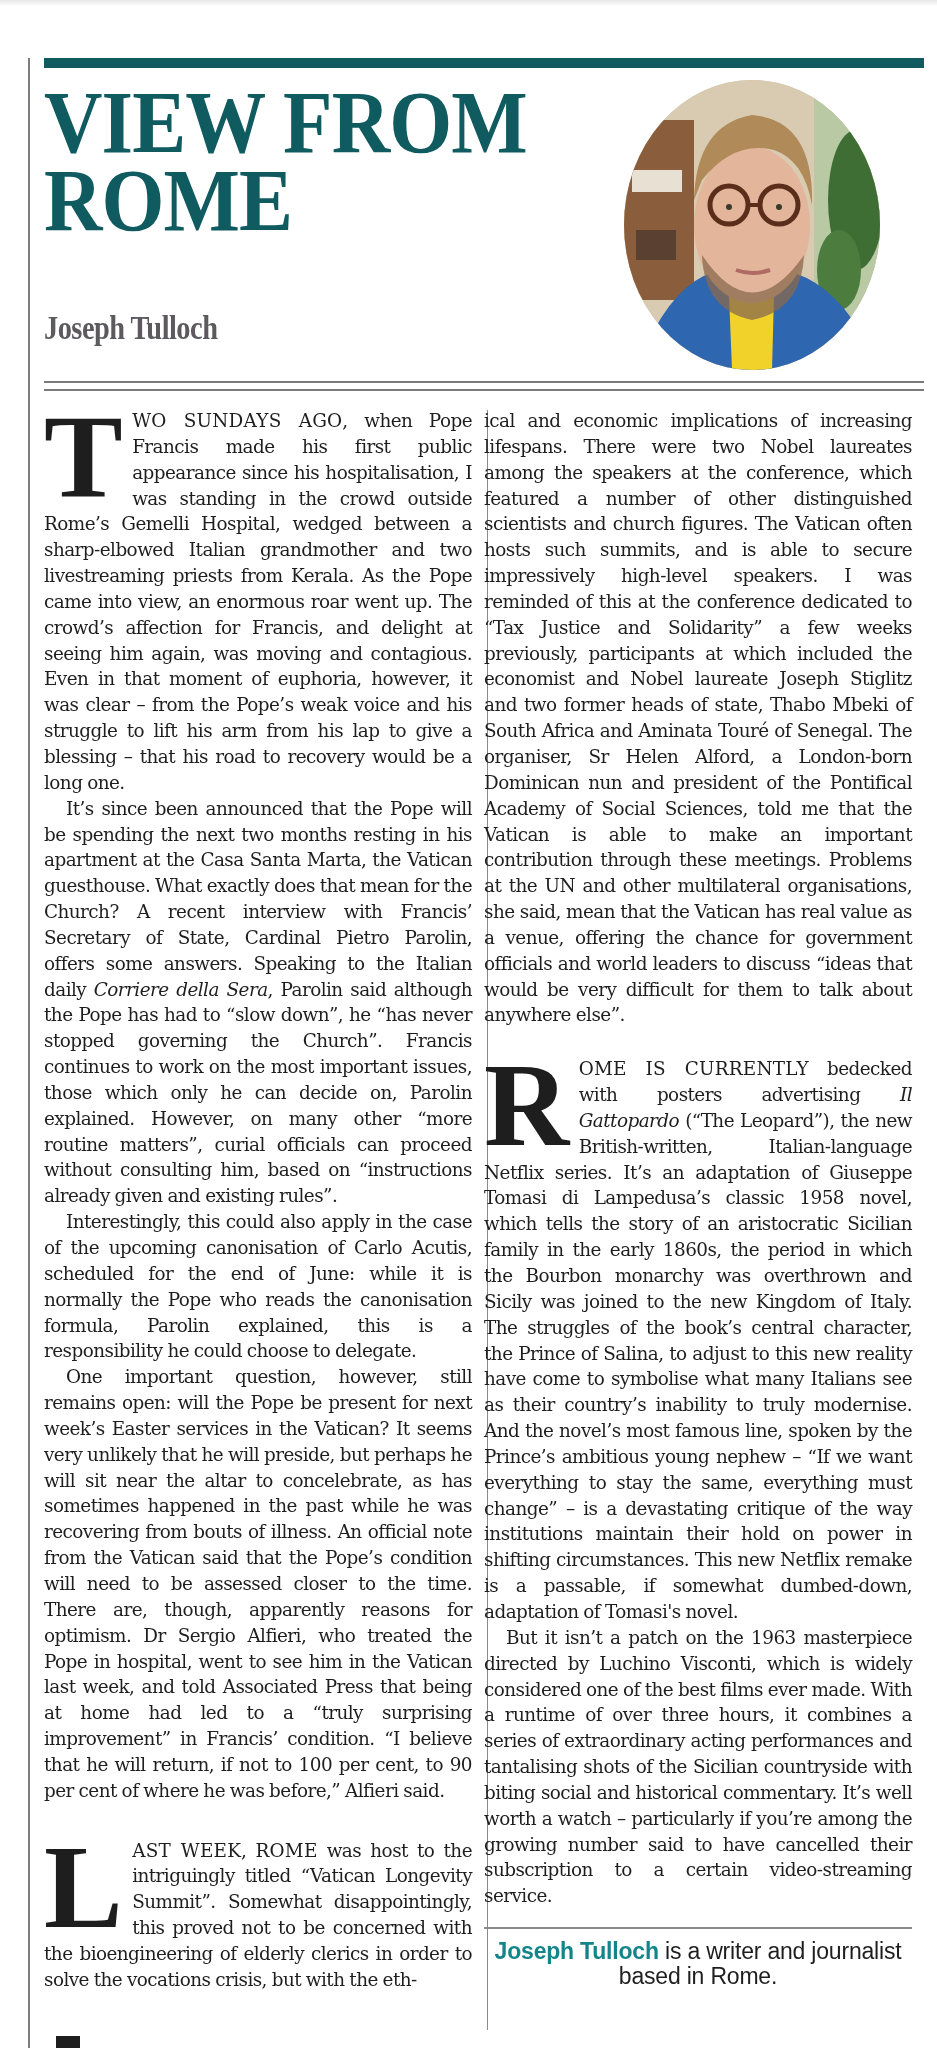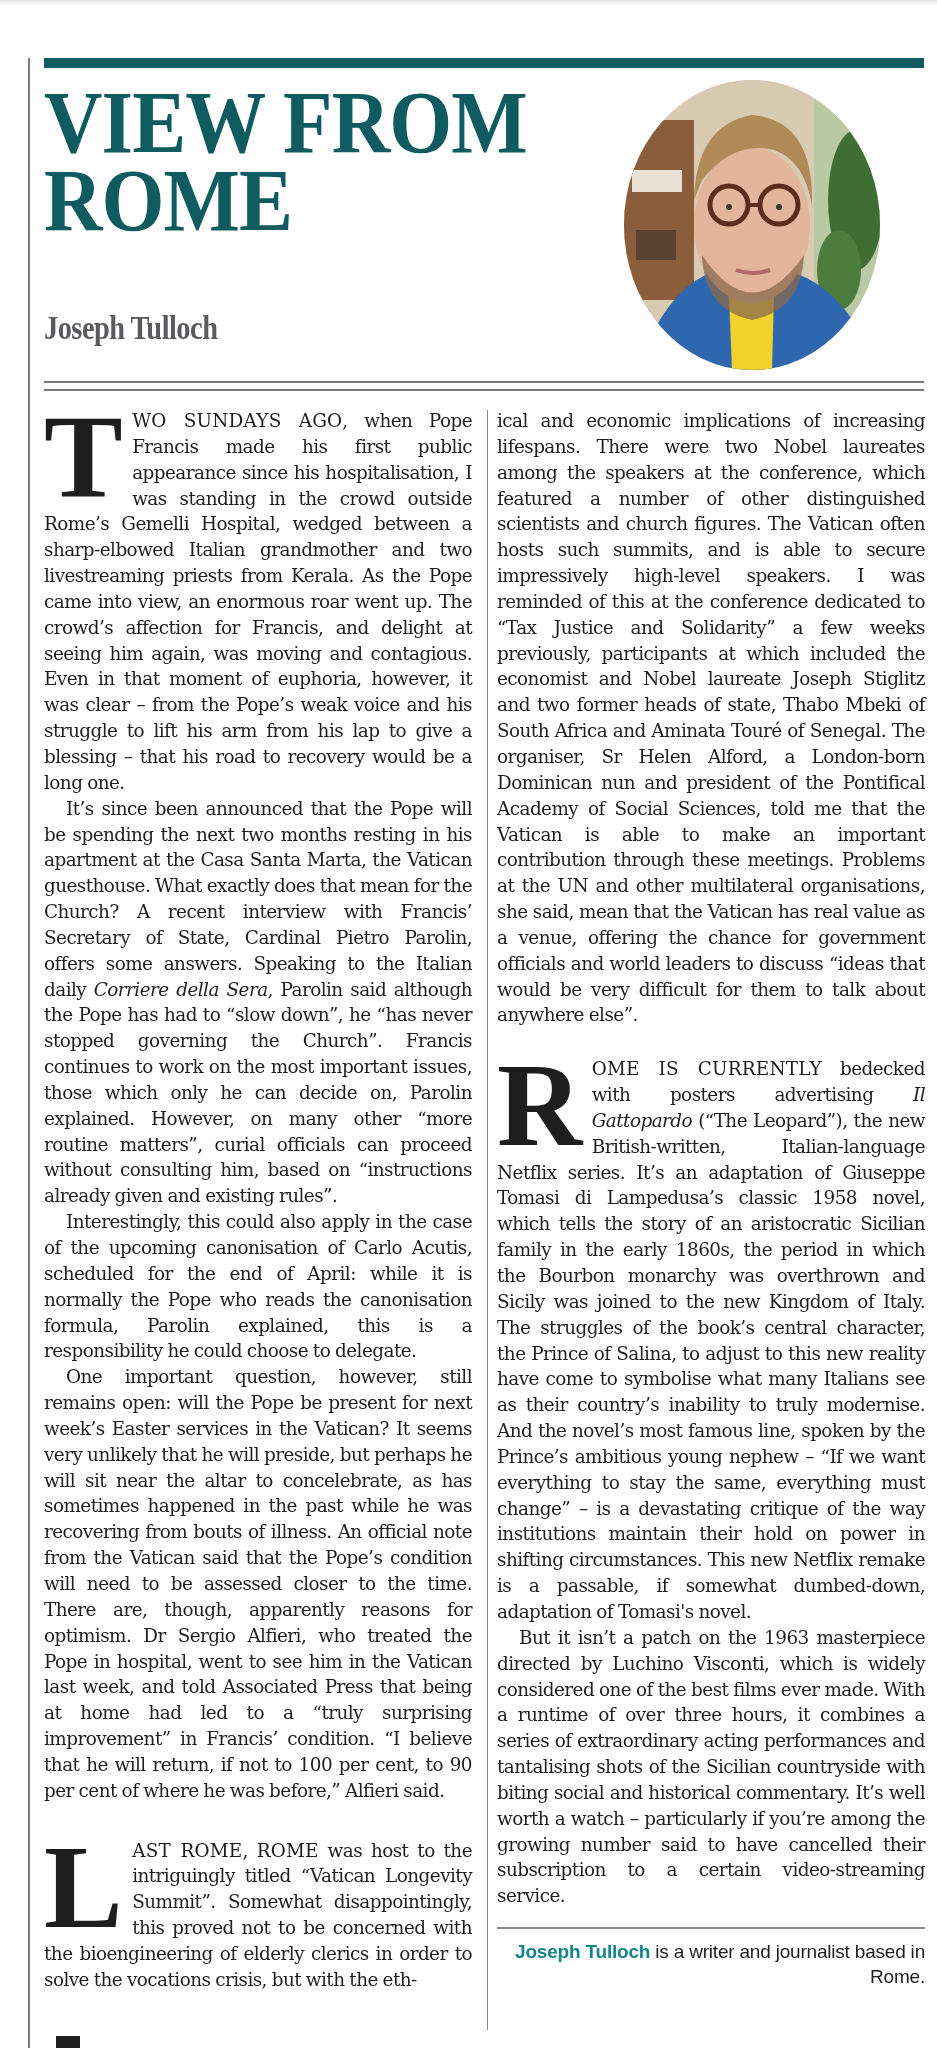--- a/index.html
+++ b/index.html
@@ -16,33 +16,33 @@
   .title span { display:block; }
   .byline { position:absolute; left:44px; top:310px; margin:0;
             font-family:"Liberation Serif", serif; font-weight:700; font-size:33px;
             color:#5c5a5e; letter-spacing:-0.6px; transform:scaleX(0.86); transform-origin:left top; }
   .photo { position:absolute; left:624px; top:80px; width:256px; height:290px; border-radius:50%;
            overflow:hidden; background:#c9b9a0; }
   .rule-double { position:absolute; left:44px; width:880px; height:1.5px; background:#7a7a7a; }
   .col { position:absolute; top:408px; width:428px; font-size:18.4px; line-height:25.85px;
          text-align:justify; hyphens:manual; }
   .col-left { left:44px; }
-  .col-right { left:497px; }
+  .col-right { left:484px; }
   .col-divider { position:absolute; left:487px; top:410px; width:1.3px; height:1620px; background:#8a8a8a; }
   .col p { margin:0; text-indent:22px; font-family:"DejaVu Serif", serif; letter-spacing:-0.55px; word-spacing:-0.5px; }
   .col p.first { text-indent:0; }
   .col p.cont { text-indent:0; }
   .dropcap { float:left; font-family:"Liberation Serif", serif; font-weight:700;
              font-size:118px; line-height:88px; margin:6px 10px 0 0; color:#1e1e1e; }
   .lead { font-weight:400; letter-spacing:0.2px; }
   .section-gap { height:34px; }
   .section-gap-r { height:28px; }
   .bio-rule { height:1.5px; background:#8a8a8a; margin:18px 0 10px 0; }
-  .bio { font-family:"Liberation Sans", sans-serif; font-size:19px; line-height:25px;
-         text-align:right; letter-spacing:-0.2px; }
+  .bio { font-family:"Liberation Sans", sans-serif; font-size:23px; line-height:25px;
+         text-align:center; letter-spacing:-0.2px; }
   .bio .bio-name { color:#12848a; font-weight:700; }
   .next-page-hint { position:absolute; top:2036px; height:12px; background:#1e1e1e; }
   em { }
 </style>
 </head>
 <body>
 
 <div class="top-shade"></div>
 <div class="page-rule-left"></div>
 <div class="teal-bar"></div>
@@ -82,27 +82,27 @@
 
 <div class="col-divider"></div>
 
 <div class="col col-left">
   <p class="first">
     <span class="dropcap">T</span><span class="lead">WO SUNDAYS AGO</span><span>, when Pope Francis made his first public appearance since his hospitalisation, I was standing in the crowd outside Rome’s Gemelli Hospital, wedged between a sharp-elbowed Italian grandmother and two livestreaming priests from Kerala. As the Pope came into view, an enormous roar went up. The crowd’s affection for Francis, and delight at seeing him again, was moving and contagious. Even in that moment of euphoria, however, it was clear – from the Pope’s weak voice and his struggle to lift his arm from his lap to give a blessing – that his road to recovery would be a long one.</span>
   </p>
   <p>
     <span>It’s since been announced that the Pope will be spending the next two months resting in his apartment at the Casa Santa Marta, the Vatican guesthouse. What exactly does that mean for the Church? A recent interview with Francis’ Secretary of State, Cardinal Pietro Parolin, offers some answers. Speaking to the Italian daily </span><em>Corriere della Sera</em><span>, Parolin said although the Pope has had to “slow down”, he “has never stopped governing the Church”. Francis continues to work on the most important issues, those which only he can decide on, Parolin explained. However, on many other “more routine matters”, curial officials can proceed without consulting him, based on “instructions already given and existing rules”.</span>
   </p>
-  <p>Interestingly, this could also apply in the case of the upcoming canonisation of Carlo Acutis, scheduled for the end of April: while it is normally the Pope who reads the canonisation formula, Parolin explained, this is a responsibility he could choose to delegate.</p>
+  <p>Interestingly, this could also apply in the case of the upcoming canonisation of Carlo Acutis, scheduled for the end of June: while it is normally the Pope who reads the canonisation formula, Parolin explained, this is a responsibility he could choose to delegate.</p>
   <p>One important question, however, still remains open: will the Pope be present for next week’s Easter services in the Vatican? It seems very unlikely that he will preside, but perhaps he will sit near the altar to concelebrate, as has sometimes happened in the past while he was recovering from bouts of illness. An official note from the Vatican said that the Pope’s condition will need to be assessed closer to the time. There are, though, apparently reasons for optimism. Dr Sergio Alfieri, who treated the Pope in hospital, went to see him in the Vatican last week, and told Associated Press that being at home had led to a “truly surprising improvement” in Francis’ condition. “I believe that he will return, if not to 100 per cent, to 90 per cent of where he was before,” Alfieri said.</p>
 
   <div class="section-gap"></div>
 
   <p class="first">
-    <span class="dropcap">L</span><span class="lead">AST ROME</span><span>, </span><span class="lead">ROME</span><span> was host to the intriguingly titled “Vatican Longevity Summit”. Somewhat disappointingly, this proved not to be concerned with the bioengineering of elderly clerics in order to solve the vocations crisis, but with the eth-</span>
+    <span class="dropcap">L</span><span class="lead">AST WEEK</span><span>, </span><span class="lead">ROME</span><span> was host to the intriguingly titled “Vatican Longevity Summit”. Somewhat disappointingly, this proved not to be concerned with the bioengineering of elderly clerics in order to solve the vocations crisis, but with the eth-</span>
   </p>
 </div>
 
 <div class="col col-right">
   <p class="cont">ical and economic implications of increasing lifespans. There were two Nobel laureates among the speakers at the conference, which featured a number of other distinguished scientists and church figures. The Vatican often hosts such summits, and is able to secure impressively high-level speakers. I was reminded of this at the conference dedicated to “Tax Justice and Solidarity” a few weeks previously, participants at which included the economist and Nobel laureate Joseph Stiglitz and two former heads of state, Thabo Mbeki of South Africa and Aminata Touré of Senegal. The organiser, Sr Helen Alford, a London-born Dominican nun and president of the Pontifical Academy of Social Sciences, told me that the Vatican is able to make an important contribution through these meetings. Problems at the UN and other multilateral organisations, she said, mean that the Vatican has real value as a venue, offering the chance for government officials and world leaders to discuss “ideas that would be very difficult for them to talk about anywhere else”.</p>
 
   <div class="section-gap-r"></div>
 
   <p class="first">
     <span class="dropcap">R</span><span class="lead">OME IS CURRENTLY</span><span> bedecked with posters advertising </span><em>Il Gattopardo</em><span> (“The Leopard”), the new British-written, Italian-language Netflix series. It’s an adaptation of Giuseppe Tomasi di Lampedusa’s classic 1958 novel, which tells the story of an aristocratic Sicilian family in the early 1860s, the period in which the Bourbon monarchy was overthrown and Sicily was joined to the new Kingdom of Italy. The struggles of the book’s central character, the Prince of Salina, to adjust to this new reality have come to symbolise what many Italians see as their country’s inability to truly modernise. And the novel’s most famous line, spoken by the Prince’s ambitious young nephew – “If we want everything to stay the same, everything must change” – is a devastating critique of the way institutions maintain their hold on power in shifting circumstances. This new Netflix remake is a passable, if somewhat dumbed-down, adaptation of Tomasi's novel.</span>

